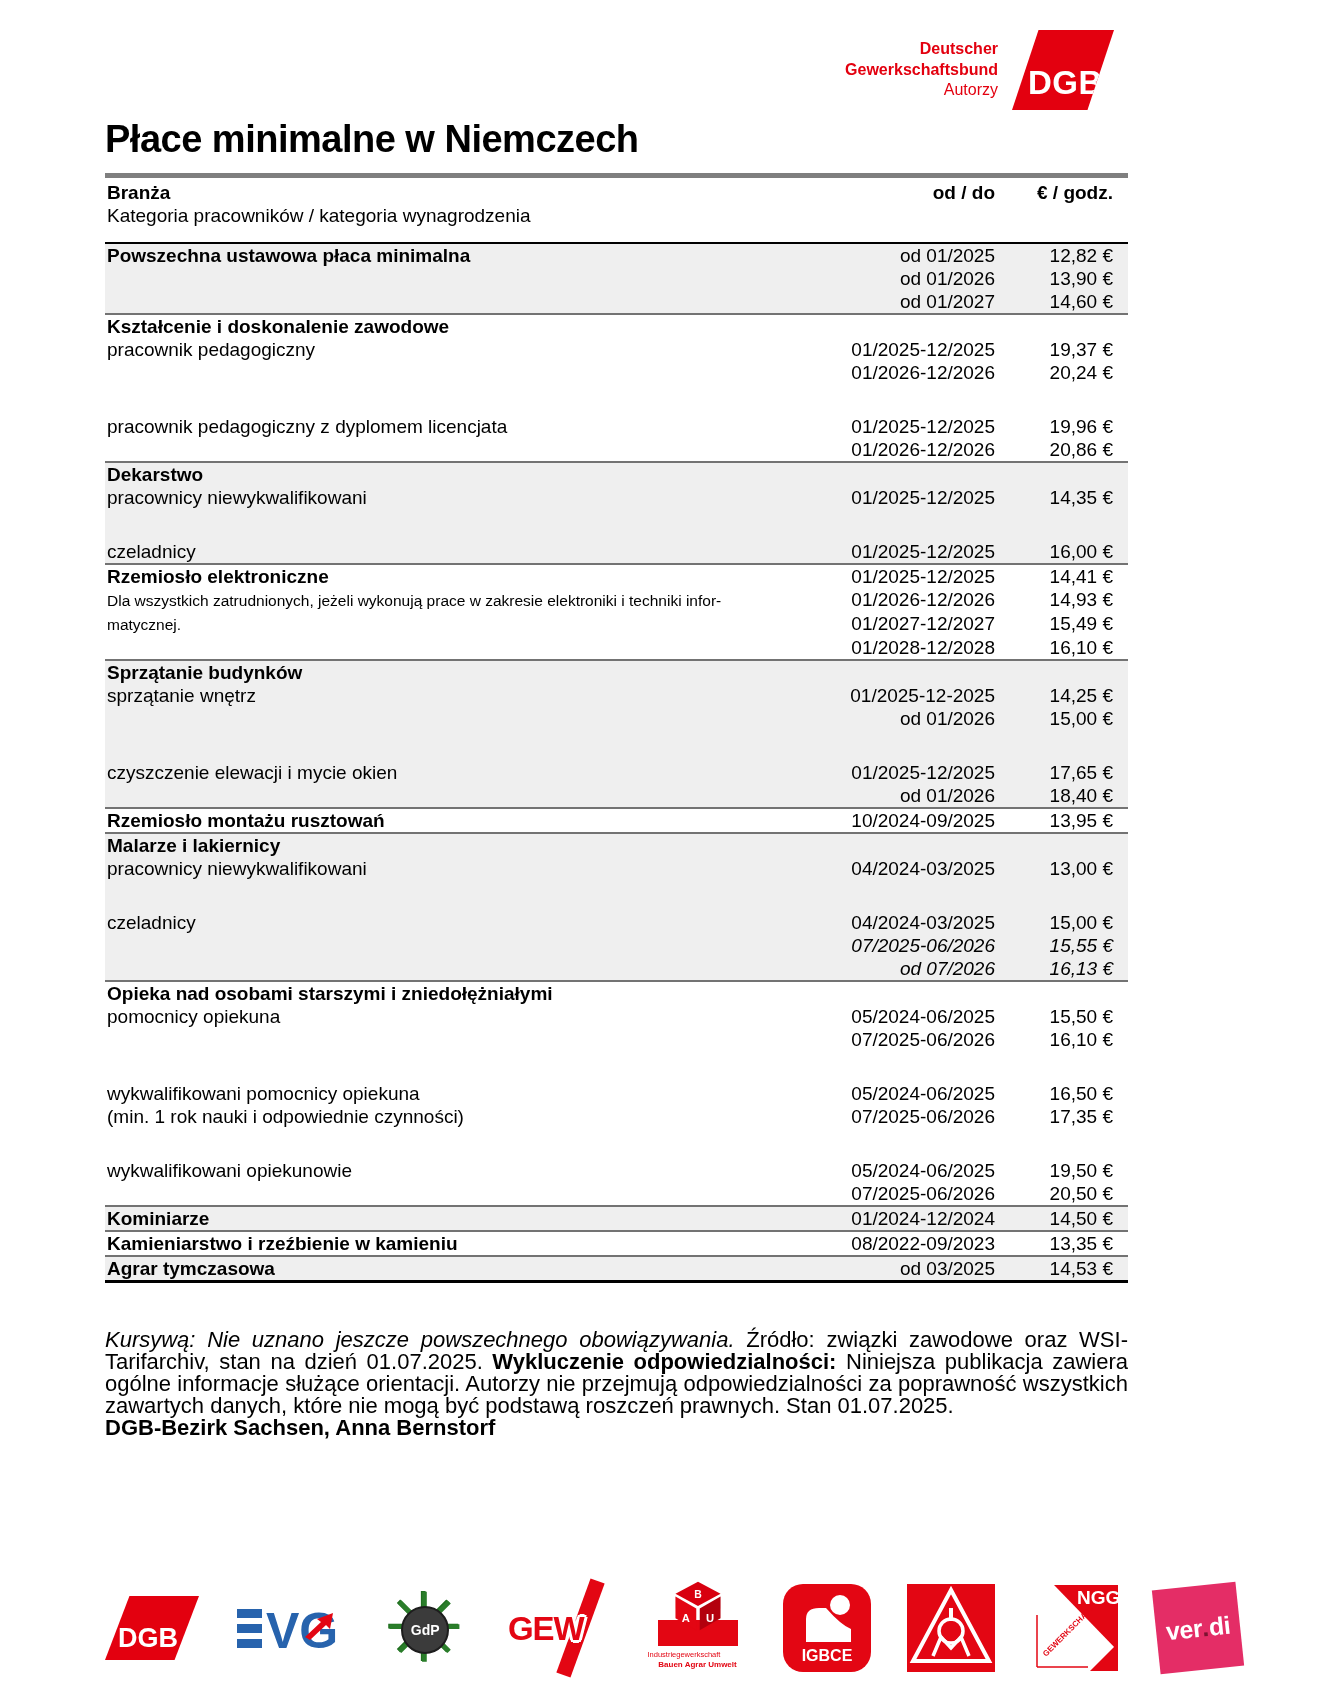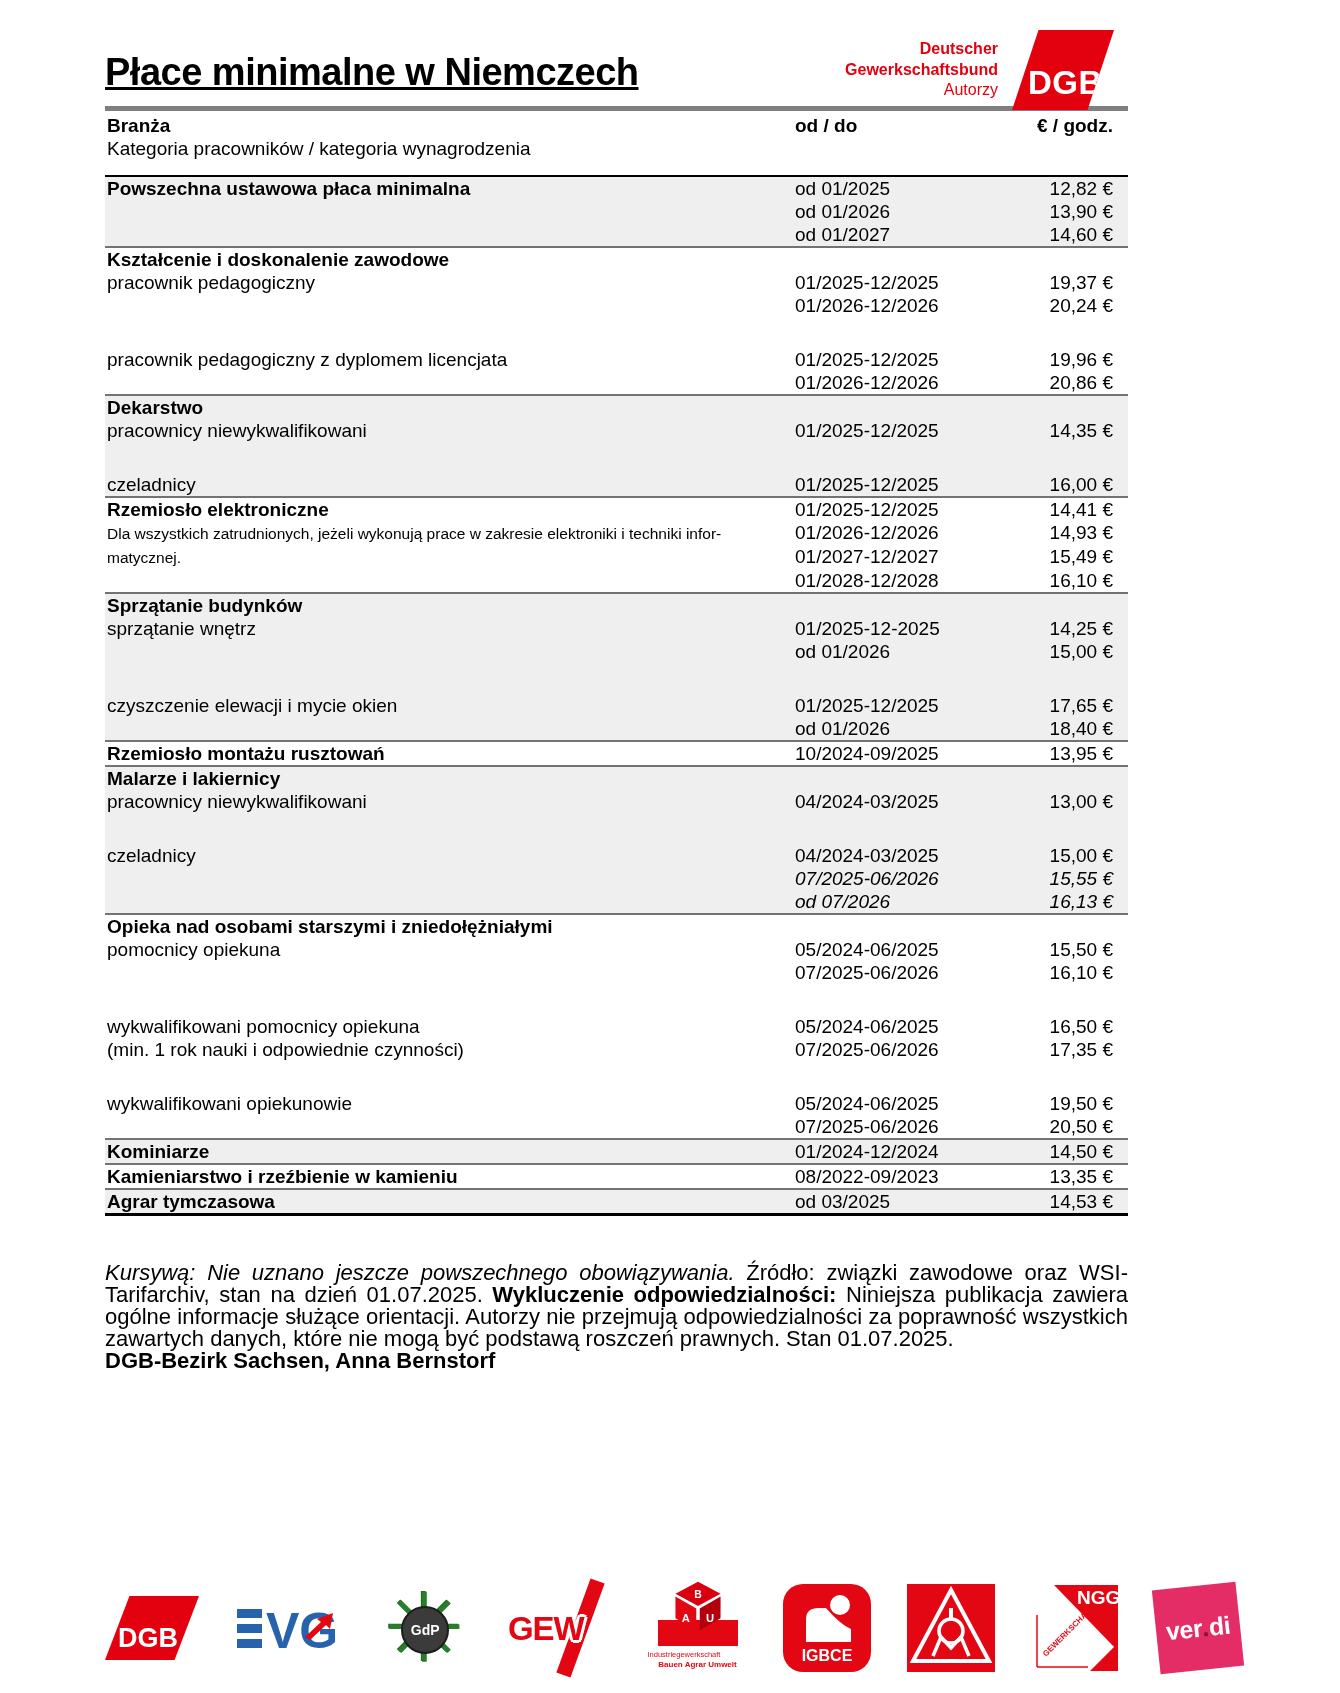--- a/index.html
+++ b/index.html
@@ -14,28 +14,28 @@
   .brand-text .r { display:block; }
   .brand-mark {
     width:102px; height:80px; background:#E3000F;
     clip-path:polygon(26% 0, 100% 0, 74% 100%, 0 100%);
     display:flex; align-items:flex-end;
   }
   .brand-mark span { color:#fff; font-weight:bold; font-size:33px; padding:0 0 8px 16px; letter-spacing:0.5px; }
 
   
   .content { padding:0 212px 0 105px; }
-  .title { margin:51px 0 0 0; font-size:38px; font-weight:bold; letter-spacing:-0.5px;text-decoration:underline; }
+  .title { margin:118px 0 0 0; font-size:38px; font-weight:bold; letter-spacing:-0.5px; }
   .rule { height:5px; background:#7F7F7F; margin-top:12px; }
 
   
   .thead { margin-top:3px; border-bottom:2px solid #000; padding-bottom:15px; }
   .row { display:flex; align-items:baseline; line-height:23px; font-size:19px; }
   .row .lbl { flex:1; min-width:0; padding-left:2px; }
-  .row .per { width:200px; text-align:left; white-space:nowrap; }
+  .row .per { width:200px; text-align:right; white-space:nowrap; }
   .row .rate { width:133px; text-align:right; padding-right:15px; box-sizing:border-box; white-space:nowrap; }
   .b { font-weight:bold; }
   .sm { font-size:15.5px; }
   .it { font-style:italic; }
   .section { border-top:2px solid #737373; }
   .section:first-child { border-top:none; }
   .shaded { background:#EFEFEF; }
   .spacer { height:31px; }
   .tbody { border-bottom:3px solid #000; }
 

